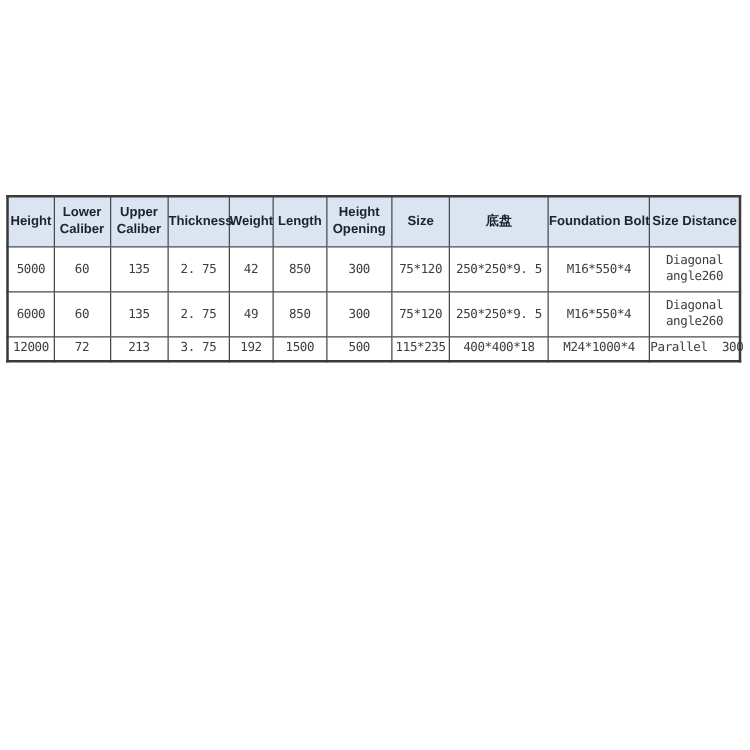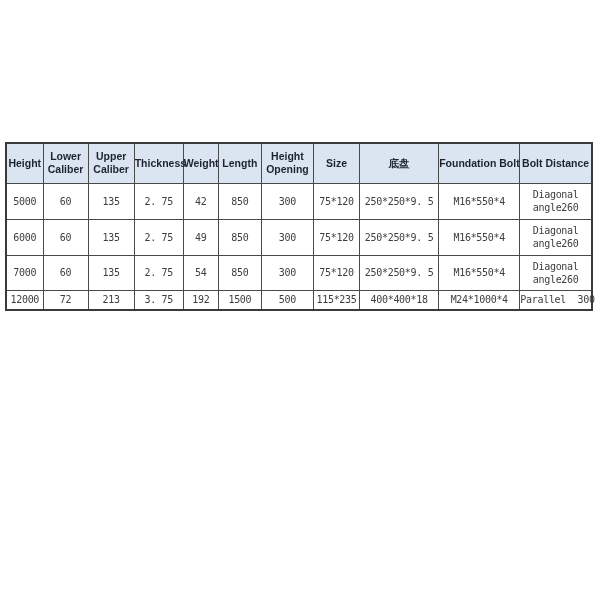--- a/index.html
+++ b/index.html
@@ -13,21 +13,21 @@
   html,body{margin:0;padding:0;}
   body{
     width:600px;height:600px;
     background:var(--page-bg);
     position:relative;
     overflow:hidden;
     font-family:"Liberation Sans", sans-serif;
   }
   .table-wrap{
     position:absolute;
-    left:5px;top:142px;
+    left:5px;top:156px;
     width:588px;
   }
   table.spec{
     border-collapse:collapse;
     table-layout:fixed;
     width:588px;
     border:2px solid var(--outer-border);
   }
   table.spec th, table.spec td{
     border:1px solid var(--grid-border);
@@ -79,21 +79,21 @@
           <th>Upper
 Caliber</th>
           <th>Thickness</th>
           <th>Weight</th>
           <th>Length</th>
           <th>Height
 Opening</th>
           <th>Size</th>
           <th>底盘</th>
           <th>Foundation Bolt</th>
-          <th>Bolt Distance</th>
+          <th>Size Distance</th>
         </tr>
     </thead>
     <tbody>
         <tr style="height: 36px;">
           <td>5000</td>
           <td>60</td>
           <td>135</td>
           <td>2. 75</td>
           <td>42</td>
           <td>850</td>
@@ -111,34 +111,20 @@
           <td>2. 75</td>
           <td>49</td>
           <td>850</td>
           <td>300</td>
           <td>75*120</td>
           <td>250*250*9. 5</td>
           <td>M16*550*4</td>
           <td>Diagonal
 angle260</td>
         </tr>
-        <tr style="height: 35px;">
-          <td>7000</td>
-          <td>60</td>
-          <td>135</td>
-          <td>2. 75</td>
-          <td>54</td>
-          <td>850</td>
-          <td>300</td>
-          <td>75*120</td>
-          <td>250*250*9. 5</td>
-          <td>M16*550*4</td>
-          <td>Diagonal
-angle260</td>
-        </tr>
         <tr style="height: 20px;">
           <td>12000</td>
           <td>72</td>
           <td>213</td>
           <td>3. 75</td>
           <td>192</td>
           <td>1500</td>
           <td>500</td>
           <td>115*235</td>
           <td>400*400*18</td>

